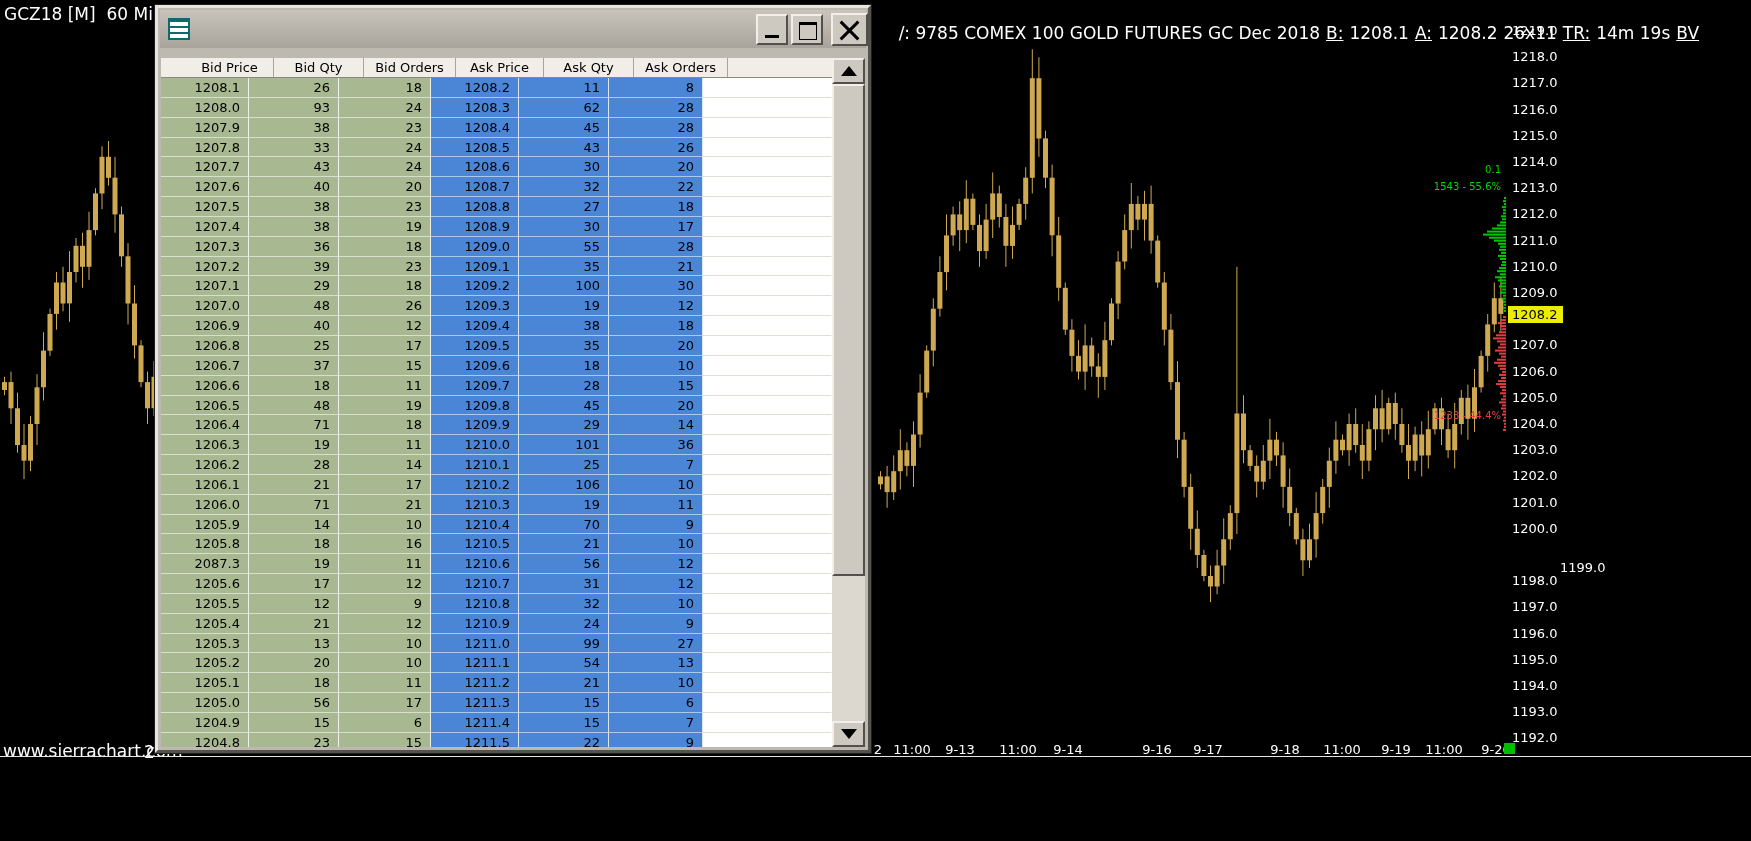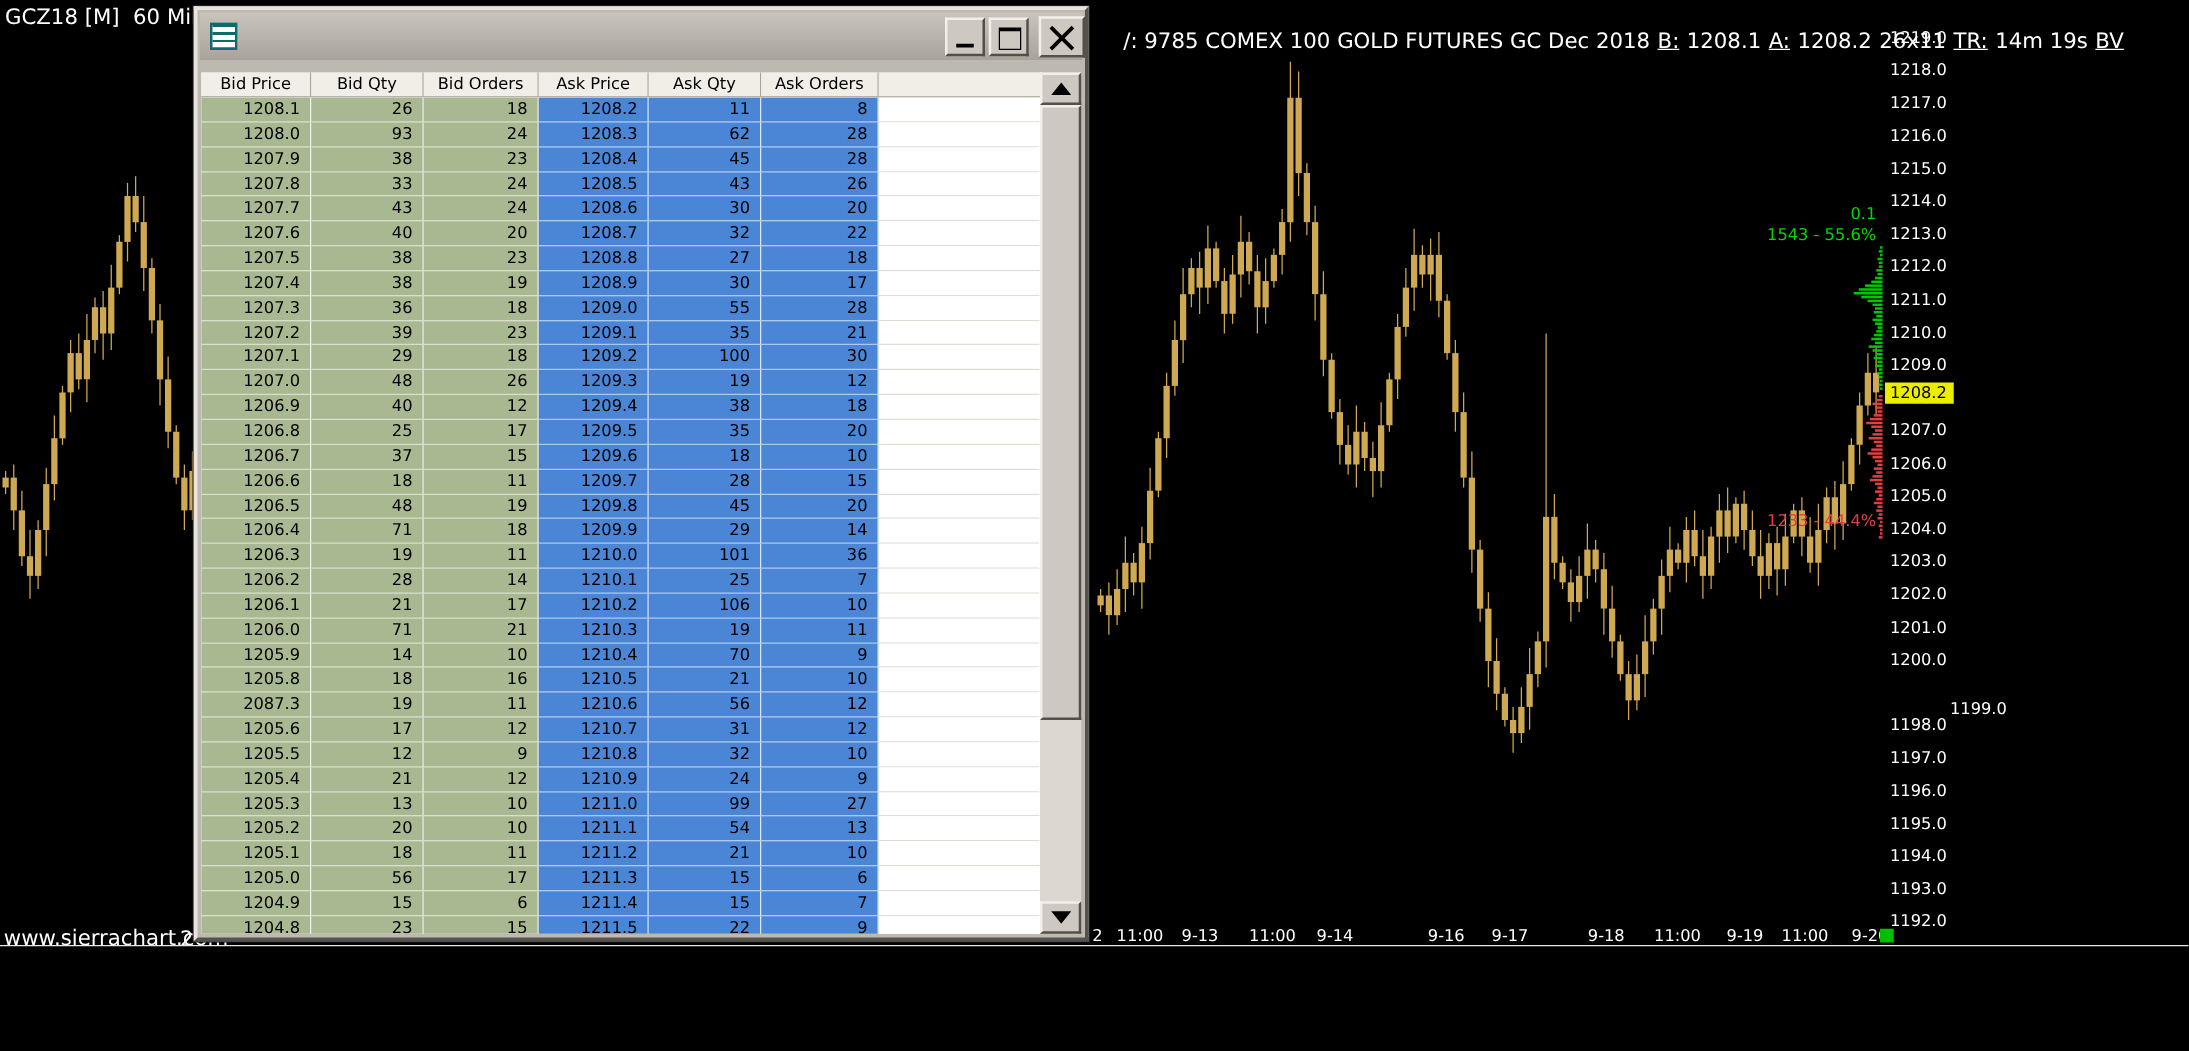--- a/index.html
+++ b/index.html
@@ -6,21 +6,21 @@
   html,body { background:#000; overflow:hidden; }
   #root { position:relative; width:1751px; height:841px; background:#000;
           font-family:"DejaVu Sans","Liberation Sans",sans-serif; overflow:hidden; }
   #chart-svg { position:absolute; left:0; top:0; z-index:1; }
   .chart-label { position:absolute; color:#FFFFFF; font-size:17px; z-index:2; white-space:pre; }
   .plabel { position:absolute; left:1512px; color:#FFFFFF; font-size:13px; z-index:2; white-space:pre; }
   .tlabel { position:absolute; top:742px; color:#FFFFFF; font-size:13px; transform:translateX(-50%); z-index:2; white-space:pre; }
   #bottom-line { position:absolute; left:0; top:756px; width:1751px; height:1px; background:#E6E6E6; z-index:2; }
   #last-price-box { position:absolute; left:1508px; top:306px; width:55px; height:17px; background:#EDED00;
                     color:#000; font-size:13px; line-height:17px; padding-left:4px; z-index:3; }
-  .ann { position:absolute; right:250px; font-size:13px; text-align:right; z-index:2; white-space:pre; }
+  .ann { position:absolute; right:250px; font-size:10px; text-align:right; z-index:2; white-space:pre; }
   #ann-tick { top:164px; color:#00D800; }
   #ann-up   { top:181px; color:#00D800; }
   #ann-down { top:410px; color:#E24040; }
   #status-square { position:absolute; left:1504px; top:743px; width:11px; height:11px; background:#00BE00; z-index:2; }
 
   
   #depth-window { position:absolute; left:155px; top:5px; width:716px; height:748px; background:#BDB9B1;
                   border:3px solid; border-color:#E8E5DE #55524C #55524C #E8E5DE; box-shadow:0 0 0 1px #1E1E1E; z-index:10; }
   #titlebar { position:absolute; left:2px; top:2px; right:2px; height:38px;
               background:linear-gradient(#C8C4BC,#A8A49C); display:flex; align-items:center; }
@@ -31,21 +31,21 @@
           border:2px solid; border-color:#F2EFE9 #534F49 #534F49 #F2EFE9; }
   #btn-min { left:596px; } #btn-max { left:631px; }
   #btn-close { left:671px; width:37px; height:33px; top:3px; }
   #btn-min::after { content:""; position:absolute; left:7px; bottom:5px; width:14px; height:3px; background:#000; }
   #btn-max::after { content:""; position:absolute; left:6px; top:6px; width:16px; height:14px;
                     border:1px solid #000; border-top-width:3px; }
   .xbar { position:absolute; left:4px; top:14px; width:25px; height:3px; background:#000; }
   .x1 { transform:rotate(45deg); } .x2 { transform:rotate(-45deg); }
 
   #depth-header { position:absolute; left:3px; top:50px; right:36px; height:20px; display:flex;
-                  background:#F1EEE7; border-bottom:1px solid #8C8880; }
+                  background:#F1EEE7; border-bottom:1px solid #8C8880;padding-left:25px; }
   .hcell { height:100%; font-size:13px; display:flex; align-items:center; justify-content:center;
            color:#000; border-right:1px solid #A8A49C; background:#F1EEE7; }
   .c0 { width:88px; } .c1 { width:90px; } .c2 { width:92px; }
   .c3 { width:88px; } .c4 { width:90px; } .c5 { width:94px; }
   .filler { flex:1 1 auto; border-right:none; }
   #depth-body { position:absolute; left:3px; top:70px; right:36px; bottom:3px; overflow:hidden; background:#FFFFFF; }
   .drow { display:flex; height:19.85px; }
   .cell { font-size:13px; line-height:19.85px; text-align:right; padding-right:8px; color:#000;
           border-right:1px solid rgba(255,255,255,.8); border-bottom:1px solid rgba(255,255,255,.55); overflow:hidden; }
   .bid { background:#A8B890; }

